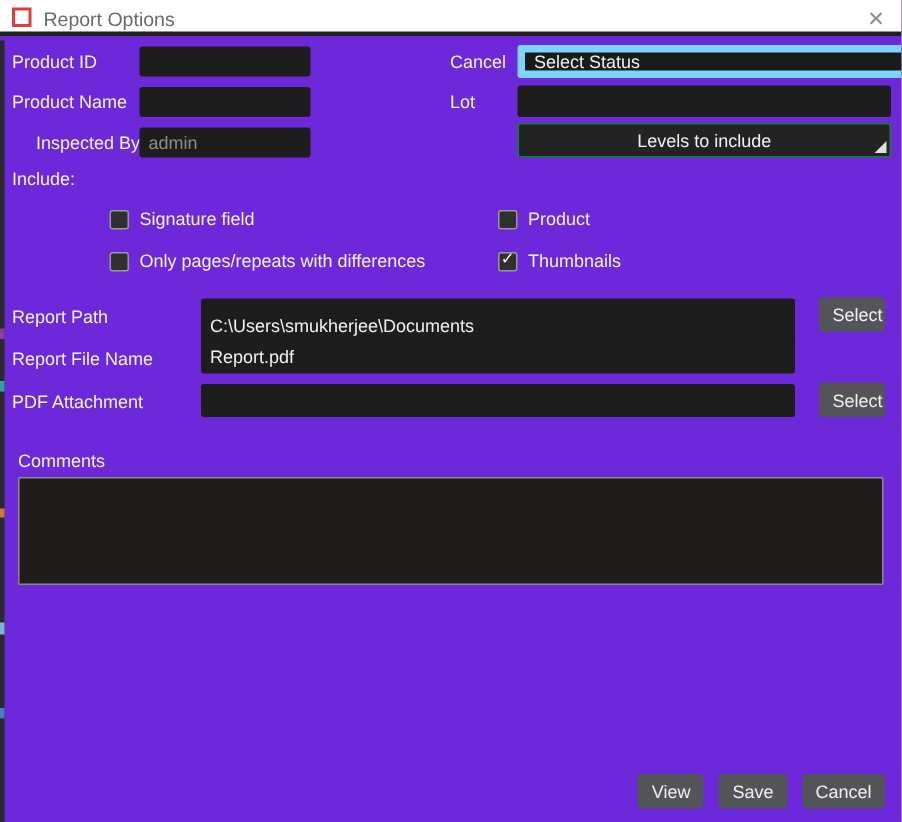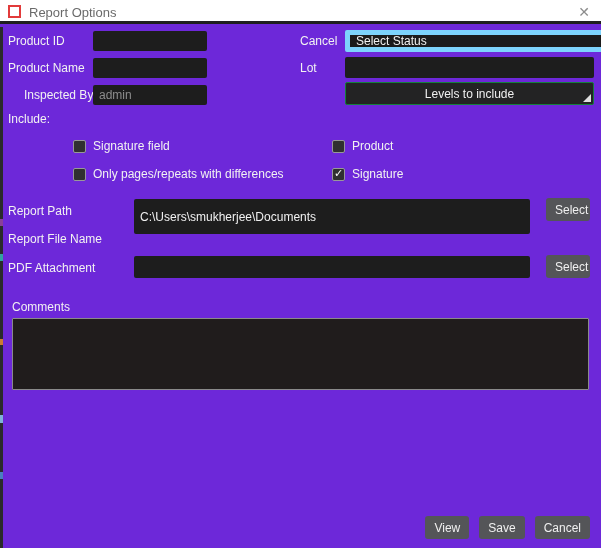--- a/index.html
+++ b/index.html
@@ -133,28 +133,29 @@
   <div class="cb-item cb-mas">
     <span class="checkbox"></span>
     <span>Product</span>
   </div>
   <div class="cb-item cb-diff">
     <span class="checkbox"></span>
     <span>Only pages/repeats with differences</span>
   </div>
   <div class="cb-item cb-thumb">
     <span class="checkbox checked"></span>
-    <span>Signature</span>
+    <span>Thumbnails</span>
   </div>
 
   <span class="lbl" style="left:8px; top:204px;">Report Path</span>
   <input class="field in-path" value="C:\Users\smukherjee\Documents" style="">
   <button class="btn btn-sel1">Select</button>
 
   <span class="lbl" style="left:8px; top:232px;">Report File Name</span>
+  <input class="field in-file" value="Report.pdf" style="">
 
   <span class="lbl" style="left:8px; top:261px;">PDF Attachment</span>
   <input class="field in-pdf" value="" style="">
   <button class="btn btn-sel2">Select</button>
 
   <span class="lbl" style="left:12px; top:300px;">Comments</span>
   <textarea class="comments-box" style=""></textarea>
 
   <div class="footer">
     <button class="btn">View</button>

